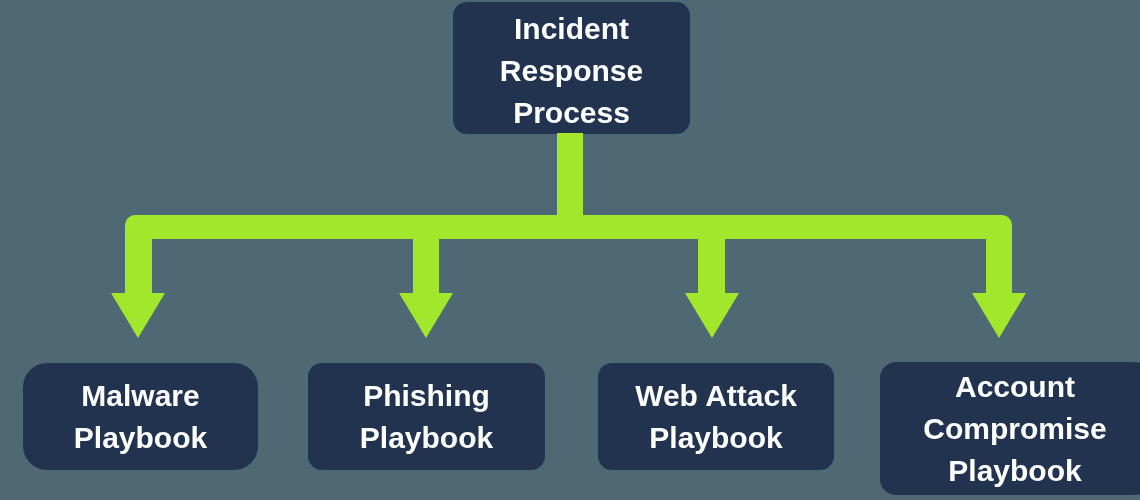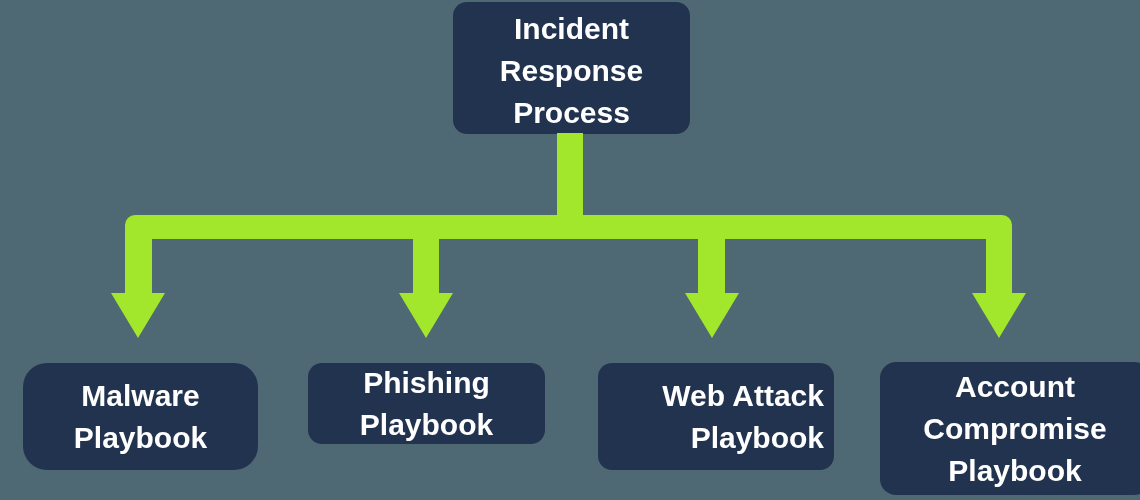--- a/index.html
+++ b/index.html
@@ -25,22 +25,22 @@
     justify-content: center;
     text-align: center;
     font-weight: 700;
     font-size: 30px;
     line-height: 42px;
     padding: 0 10px;
     box-sizing: border-box;
   }
   .node-root  { left: 453px; top: 2px;   width: 237px; height: 132px; align-items: flex-end; }
   .node-c0    { left: 23px;  top: 363px; width: 235px; height: 107px; border-radius: 24px; }
-  .node-c1    { left: 308px; top: 363px; width: 237px; height: 81px; }
-  .node-c2    { left: 598px; top: 363px; width: 236px; height: 107px; text-align: right; }
+  .node-c1    { left: 308px; top: 363px; width: 237px; height: 107px; }
+  .node-c2    { left: 598px; top: 363px; width: 236px; height: 107px; }
   .node-c3    { left: 880px; top: 362px; width: 270px; height: 133px; border-radius: 16px; }
   .conn {
     position: absolute;
     background: var(--arrow, #a2e72b);
   }
   .stem { left: 557px; top: 133px; width: 26px; height: 86px; }
   .bar  { left: 125px; top: 215px; width: 887px; height: 24px; border-radius: 10px 10px 0 0; }
   .arm  { top: 235px; height: 60px; width: 26px; }
   .arm-0 { left: 125px; width: 27px; }
   .arm-1 { left: 413px; }

